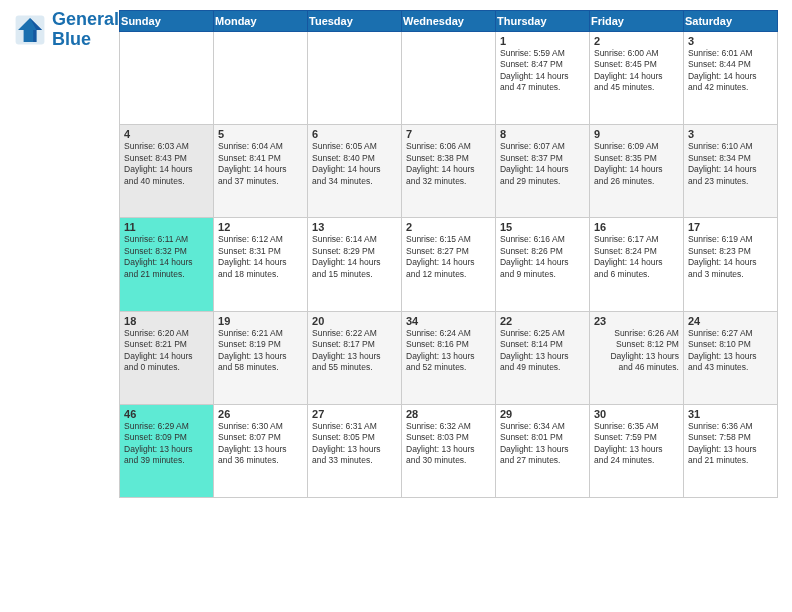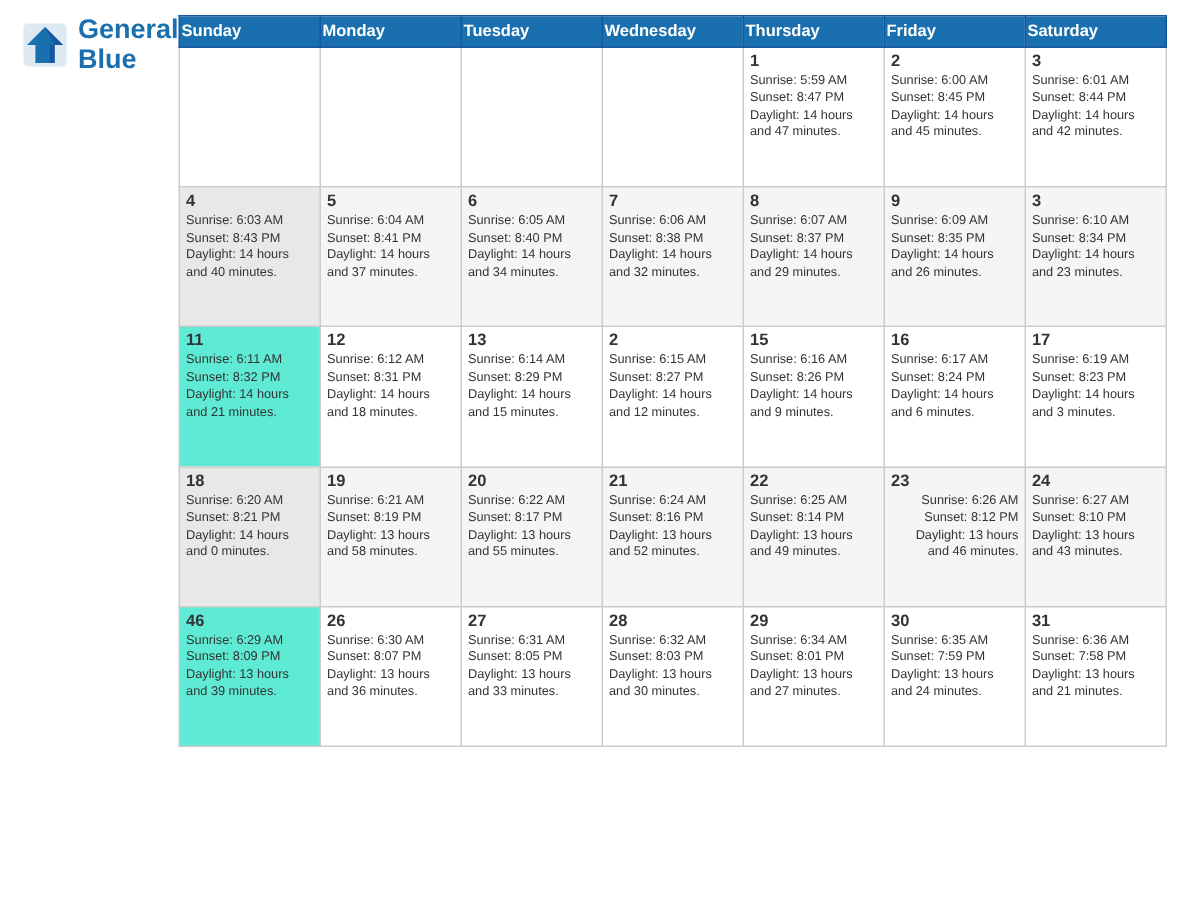--- a/index.html
+++ b/index.html
@@ -276,21 +276,21 @@
 and 58 minutes.</div>
           </td>
           <td>
             <span class="day-num">20</span>
             <div class="day-info" style="white-space: pre-line;">Sunrise: 6:22 AM
 Sunset: 8:17 PM
 Daylight: 13 hours
 and 55 minutes.</div>
           </td>
           <td>
-            <span class="day-num">21</span>
+            <span class="day-num">34</span>
             <div class="day-info" style="white-space: pre-line;">Sunrise: 6:24 AM
 Sunset: 8:16 PM
 Daylight: 13 hours
 and 52 minutes.</div>
           </td>
           <td>
             <span class="day-num">22</span>
             <div class="day-info" style="white-space: pre-line;">Sunrise: 6:25 AM
 Sunset: 8:14 PM
 Daylight: 13 hours

